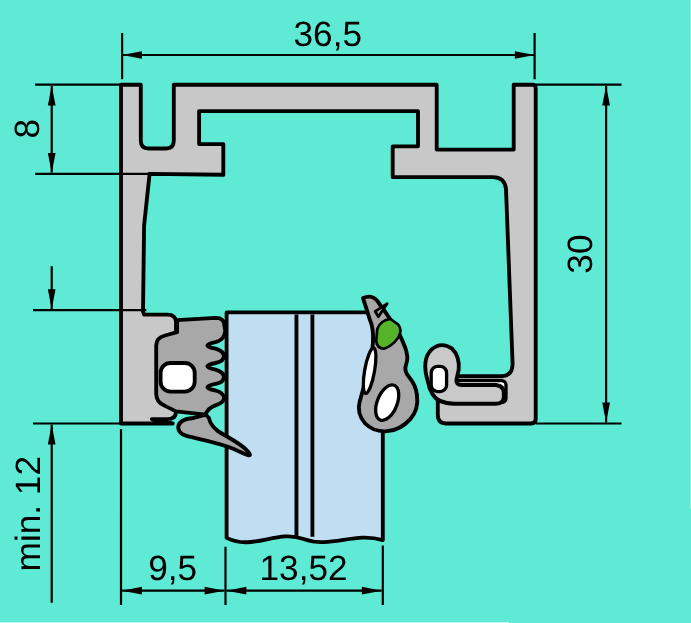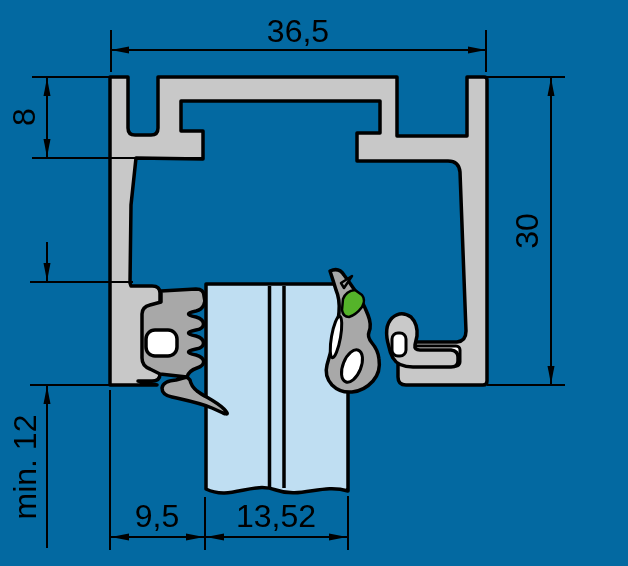--- a/index.html
+++ b/index.html
@@ -1,16 +1,16 @@
 <!DOCTYPE html>
 <html><head>
 <meta charset="utf-8">
 <style>
   html,body{margin:0;padding:0;background:#ffffff;}
-  .canvas{width:628px;height:566px;position:relative;background:#0369a1;overflow:hidden;}
+  .canvas{width:628px;height:566px;position:relative;background:#5eead4;overflow:hidden;}
   svg{display:block;}
   text{font-family:"Liberation Sans","DejaVu Sans",sans-serif;font-size:32px;fill:#000;}
 </style>
 </head>
 <body>
 
 <div class="canvas">
 <svg width="628" height="566" viewBox="0 0 628 566" xmlns="http://www.w3.org/2000/svg">
 
   <g>

